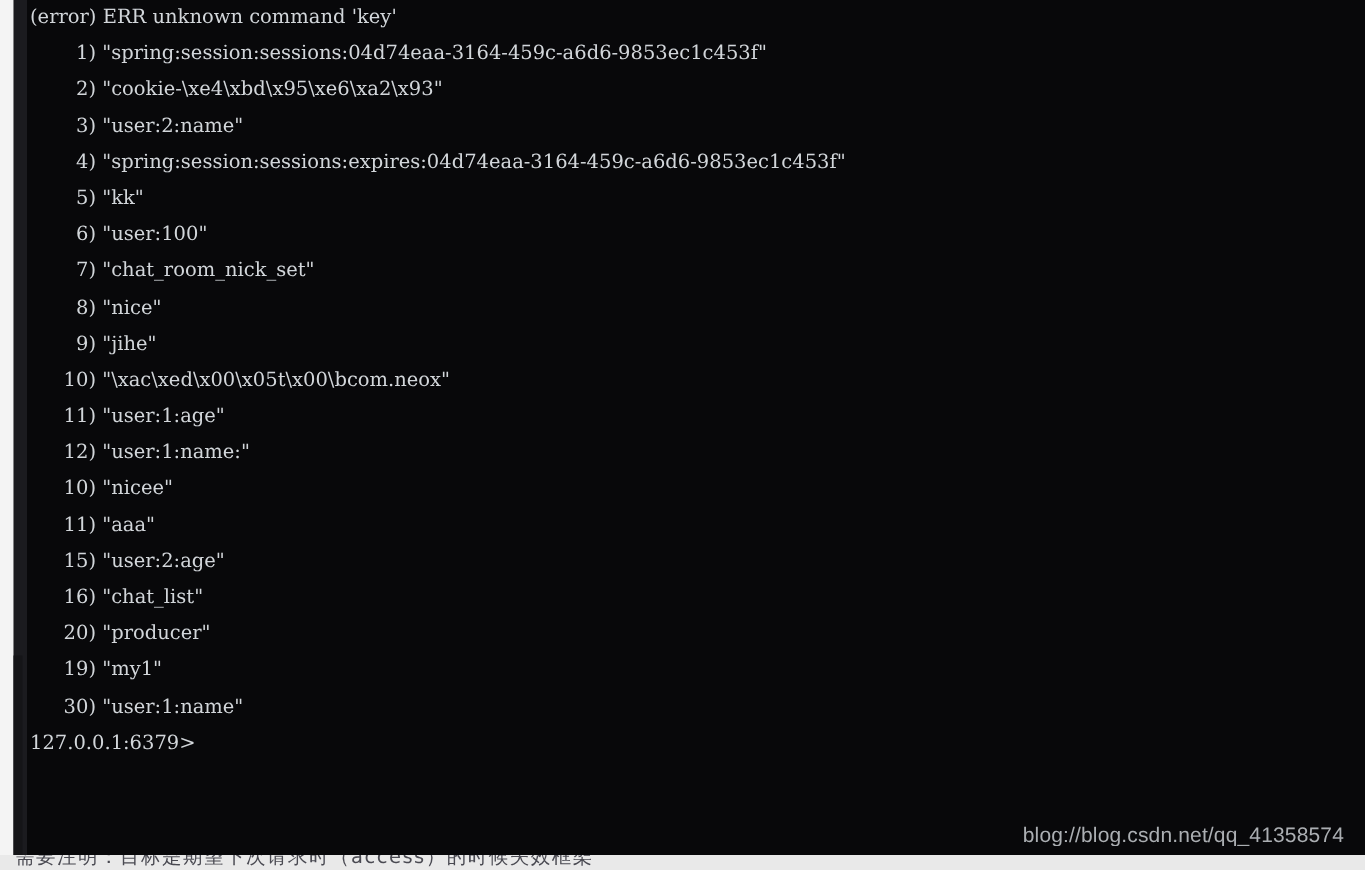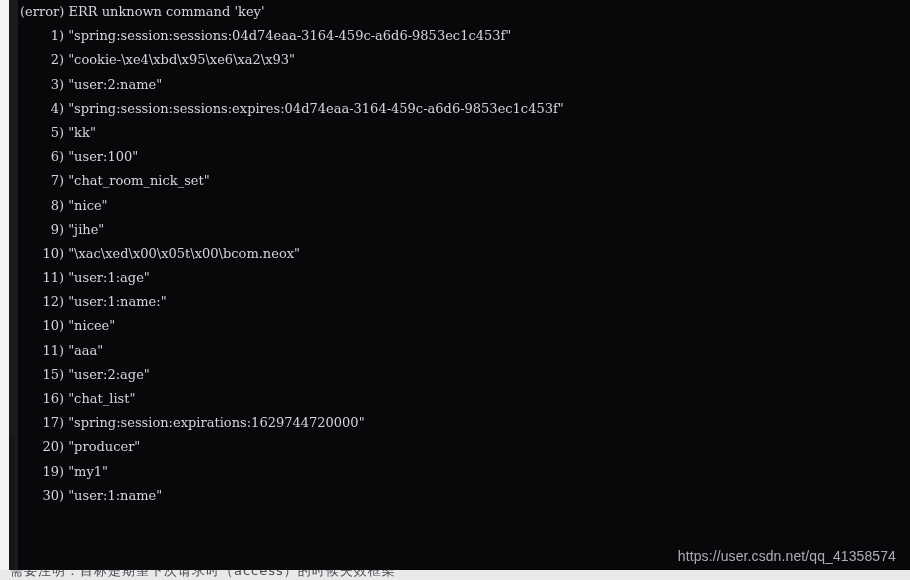--- a/index.html
+++ b/index.html
@@ -132,26 +132,26 @@
         <div class="line"><span class="idx">7)</span><span> </span><span class="val">"chat_room_nick_set"</span></div>
         <div class="line"><span class="idx">8)</span><span> </span><span class="val">"nice"</span></div>
         <div class="line"><span class="idx">9)</span><span> </span><span class="val">"jihe"</span></div>
         <div class="line"><span class="idx">10)</span><span> </span><span class="val">"\xac\xed\x00\x05t\x00\bcom.neox"</span></div>
         <div class="line"><span class="idx">11)</span><span> </span><span class="val">"user:1:age"</span></div>
         <div class="line"><span class="idx">12)</span><span> </span><span class="val">"user:1:name:"</span></div>
         <div class="line"><span class="idx">10)</span><span> </span><span class="val">"nicee"</span></div>
         <div class="line"><span class="idx">11)</span><span> </span><span class="val">"aaa"</span></div>
         <div class="line"><span class="idx">15)</span><span> </span><span class="val">"user:2:age"</span></div>
         <div class="line"><span class="idx">16)</span><span> </span><span class="val">"chat_list"</span></div>
-        <div class="line"><span class="idx">17)</span><span> </span><span class="val">"spring:session:expirations:1629744720000"</span></div>
         <div class="line"><span class="idx">20)</span><span> </span><span class="val">"producer"</span></div>
         <div class="line"><span class="idx">19)</span><span> </span><span class="val">"my1"</span></div>
         <div class="line"><span class="idx">30)</span><span> </span><span class="val">"user:1:name"</span></div>
+        <div class="line plain"><span class="val">127.0.0.1:6379&gt;</span></div>
       </div>
   </div>
 
-  <div class="watermark">https://user.csdn.net/qq_41358574</div>
+  <div class="watermark">blog://blog.csdn.net/qq_41358574</div>
 
   <div class="bottom-strip">
     <div class="caption">需要注明：目标是期望下次请求时（access）的时候失效框架</div>
   </div>
 
 </div>
 
 </body></html>

